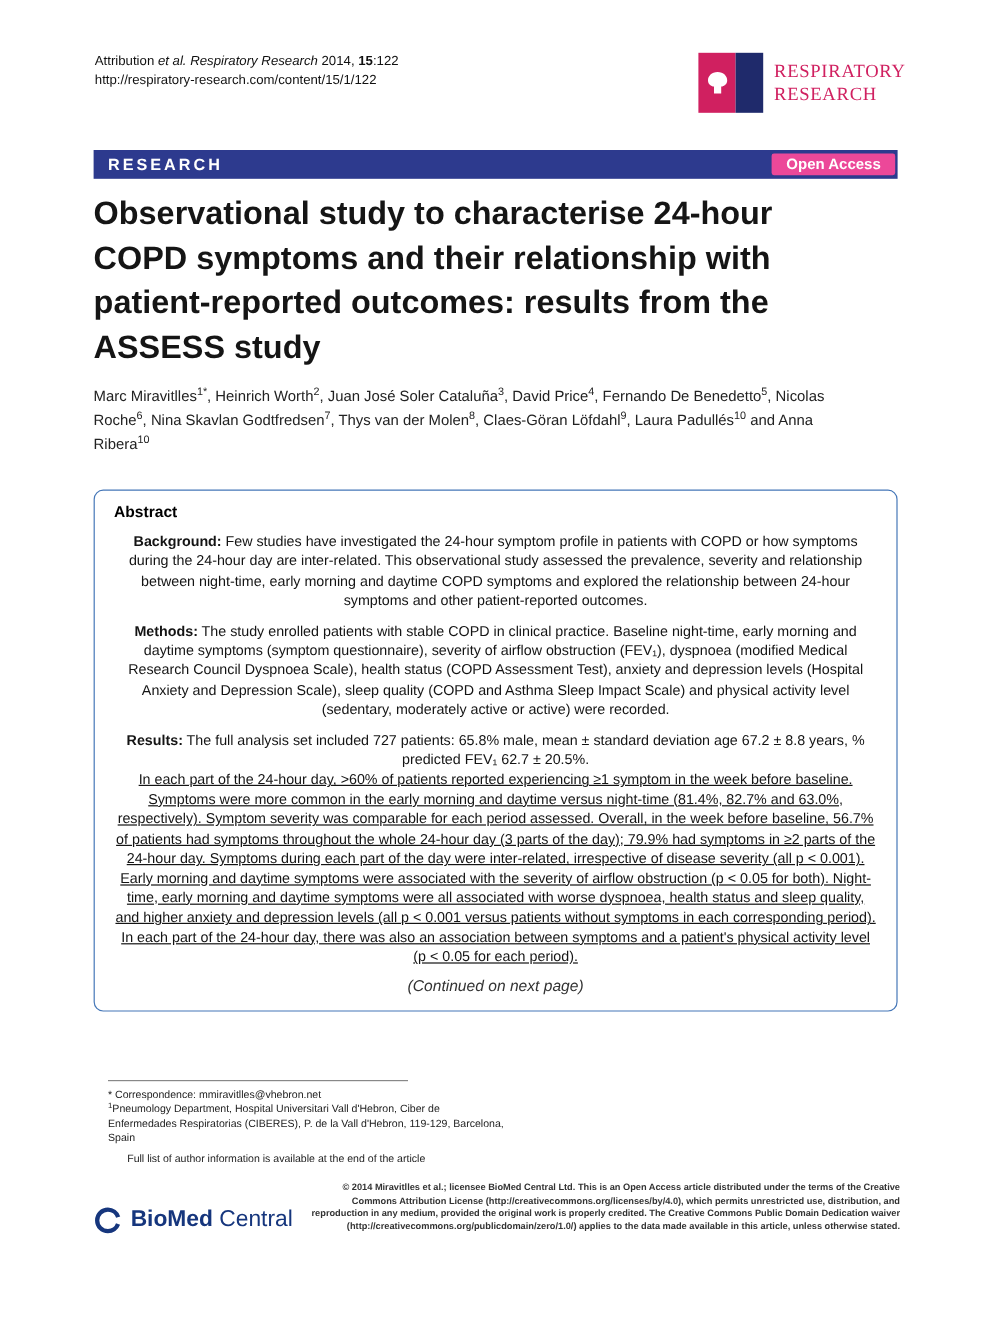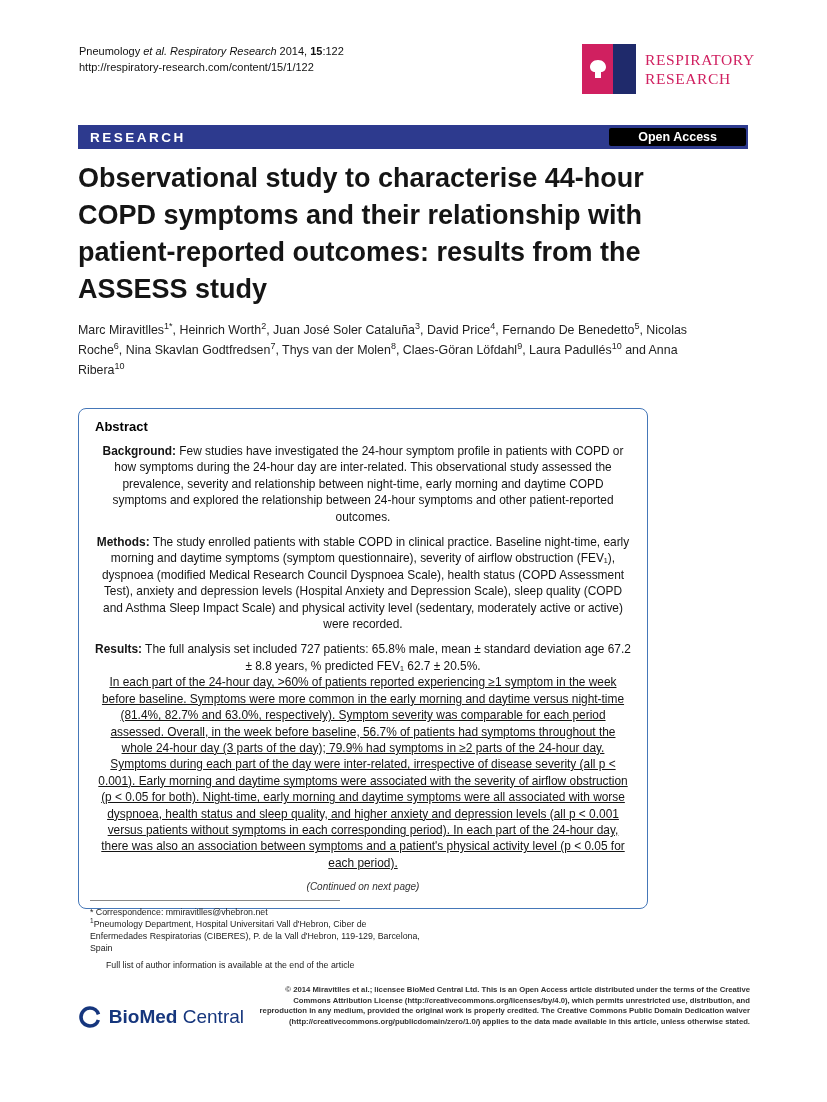--- a/index.html
+++ b/index.html
@@ -21,40 +21,40 @@
   .logo-right { width:42%; background:#1f2a6b; }
   .logo-text { color:#d02060; font-size:15.5px; line-height:19px; letter-spacing:0.6px; font-weight:400;font-family:Liberation Serif, serif; }
 
   
   .banner {
     position:absolute; left:78px; top:125px; width:670px; height:24px;
     background:#2d3a8e; display:flex; align-items:center; justify-content:space-between;
     padding:0 2px 0 12px;
   }
   .banner-left { color:#ffffff; font-weight:bold; font-size:13.5px; letter-spacing:2.5px; }
-  .banner-right { color:#ffffff; font-weight:bold; font-size:12.5px; background:#000000; padding:2px 29px; border-radius:2px; }
+  .banner-right { color:#ffffff; font-weight:bold; font-size:12.5px; background:#ec4899; padding:2px 12px; border-radius:2px; }
 
   
   .title {
     position:absolute; left:78px; top:160px; width:600px; margin:0;
     font-size:27px; line-height:37px; font-weight:600; color:#151515;
   }
   .authors { position:absolute; left:78px; top:320px; width:640px; margin:0; font-size:12.4px; line-height:20px; color:#222; }
   .authors sup { font-size:9px; line-height:0; }
 
   
   .abstract {
-    position:absolute; left:78px; top:408px; width:570px;
+    position:absolute; left:78px; top:408px; width:670px;
     border:1px solid #4577b8; border-radius:8px; padding:10px 16px 12px; background:#fff;
   }
   .abstract h2 { margin:0 0 9px; font-size:13px; font-weight:bold; color:#000; }
   .abstract p { margin:0 0 9px; font-size:11.9px; line-height:16.4px; color:#141414;text-align:center; }
   .abstract p.tight { margin-bottom:0; }
   .abstract .cont { margin:0;text-decoration:underline; }
-  .abstract .continued { margin:8px 0 0; font-size:10px; font-style:italic; color:#333; }
+  .abstract .continued { margin:8px 0 0; font-size:13px; font-style:italic; color:#333; }
 
   
   .footnotes { position:absolute; left:90px; top:900px; width:332px; font-size:8.8px; line-height:12px; color:#222; }
   .footnotes .rule { width:250px; border-top:1px solid #888; margin-bottom:5px; }
   .footnotes p { margin:0; }
   .footnotes .full-list { margin-top:5px;padding-left:16px; }
   .footnotes sup { font-size:6.5px; line-height:0; }
 
   
   .publisher { position:absolute; left:78px; top:985px; width:672px; display:flex; align-items:flex-start; }
@@ -62,21 +62,21 @@
   .bmc-text { font-size:19px; color:#16367d; white-space:nowrap;text-align:right; }
   .bmc-text .bold { font-weight:bold; }
   .copyright { flex:1; margin-left:8px; font-size:7.7px; line-height:10.7px; color:#333; text-align:right;font-weight:bold; }
 </style>
 </head>
 <body>
 
 <div class="page">
 
   <div class="citation">
-    <div class="cit-line"><span>Pneumology </span><i>et al. Respiratory Research</i><span> 2014, </span><b>15</b><span>:122</span></div>
+    <div class="cit-line"><span>Attribution </span><i>et al. Respiratory Research</i><span> 2014, </span><b>15</b><span>:122</span></div>
     <div class="cit-url">http://respiratory-research.com/content/15/1/122</div>
   </div>
 
   <div class="logo">
     <div class="logo-square">
       <div class="logo-left">
         <svg width="20" height="22" viewBox="0 0 20 22">
           <path d="M10 2 C5 2 2 5.5 2 9 C2 12 4.5 14 7 14 L7 20 L13 20 L13 14 C15.5 14 18 12 18 9 C18 5.5 15 2 10 2 Z" fill="#ffffff"></path>
         </svg>
       </div>
@@ -86,21 +86,21 @@
       <div>RESPIRATORY</div>
       <div>RESEARCH</div>
     </div>
   </div>
 
   <div class="banner">
     <span class="banner-left">RESEARCH</span>
     <span class="banner-right">Open Access</span>
   </div>
 
-  <h1 class="title">Observational study to characterise 44-hour COPD symptoms and their relationship with patient-reported outcomes: results from the ASSESS study</h1>
+  <h1 class="title">Observational study to characterise 24-hour COPD symptoms and their relationship with patient-reported outcomes: results from the ASSESS study</h1>
 
   <p class="authors"><span>Marc Miravitlles</span><sup>1*</sup>, <span>Heinrich Worth</span><sup>2</sup>, <span>Juan José Soler Cataluña</span><sup>3</sup>, <span>David Price</span><sup>4</sup>, <span>Fernando De Benedetto</span><sup>5</sup>, <span>Nicolas Roche</span><sup>6</sup>, <span>Nina Skavlan Godtfredsen</span><sup>7</sup>, <span>Thys van der Molen</span><sup>8</sup>, <span>Claes-Göran Löfdahl</span><sup>9</sup>, <span>Laura Padullés</span><sup>10</sup> and <span>Anna Ribera</span><sup>10</sup></p>
 
   <div class="abstract">
     <h2>Abstract</h2>
     <p><b>Background:</b><span> Few studies have investigated the 24-hour symptom profile in patients with COPD or how symptoms during the 24-hour day are inter-related. This observational study assessed the prevalence, severity and relationship between night-time, early morning and daytime COPD symptoms and explored the relationship between 24-hour symptoms and other patient-reported outcomes.</span></p>
     <p><b>Methods:</b><span> The study enrolled patients with stable COPD in clinical practice. Baseline night-time, early morning and daytime symptoms (symptom questionnaire), severity of airflow obstruction (FEV₁), dyspnoea (modified Medical Research Council Dyspnoea Scale), health status (COPD Assessment Test), anxiety and depression levels (Hospital Anxiety and Depression Scale), sleep quality (COPD and Asthma Sleep Impact Scale) and physical activity level (sedentary, moderately active or active) were recorded.</span></p>
     <p class="tight"><b>Results:</b><span> The full analysis set included 727 patients: 65.8% male, mean ± standard deviation age 67.2 ± 8.8 years, % predicted FEV₁ 62.7 ± 20.5%.</span></p>
     <p class="cont">In each part of the 24-hour day, &gt;60% of patients reported experiencing ≥1 symptom in the week before baseline. Symptoms were more common in the early morning and daytime versus night-time (81.4%, 82.7% and 63.0%, respectively). Symptom severity was comparable for each period assessed. Overall, in the week before baseline, 56.7% of patients had symptoms throughout the whole 24-hour day (3 parts of the day); 79.9% had symptoms in ≥2 parts of the 24-hour day. Symptoms during each part of the day were inter-related, irrespective of disease severity (all p &lt; 0.001). Early morning and daytime symptoms were associated with the severity of airflow obstruction (p &lt; 0.05 for both). Night-time, early morning and daytime symptoms were all associated with worse dyspnoea, health status and sleep quality, and higher anxiety and depression levels (all p &lt; 0.001 versus patients without symptoms in each corresponding period). In each part of the 24-hour day, there was also an association between symptoms and a patient's physical activity level (p &lt; 0.05 for each period).</p>
     <p class="continued">(Continued on next page)</p>

